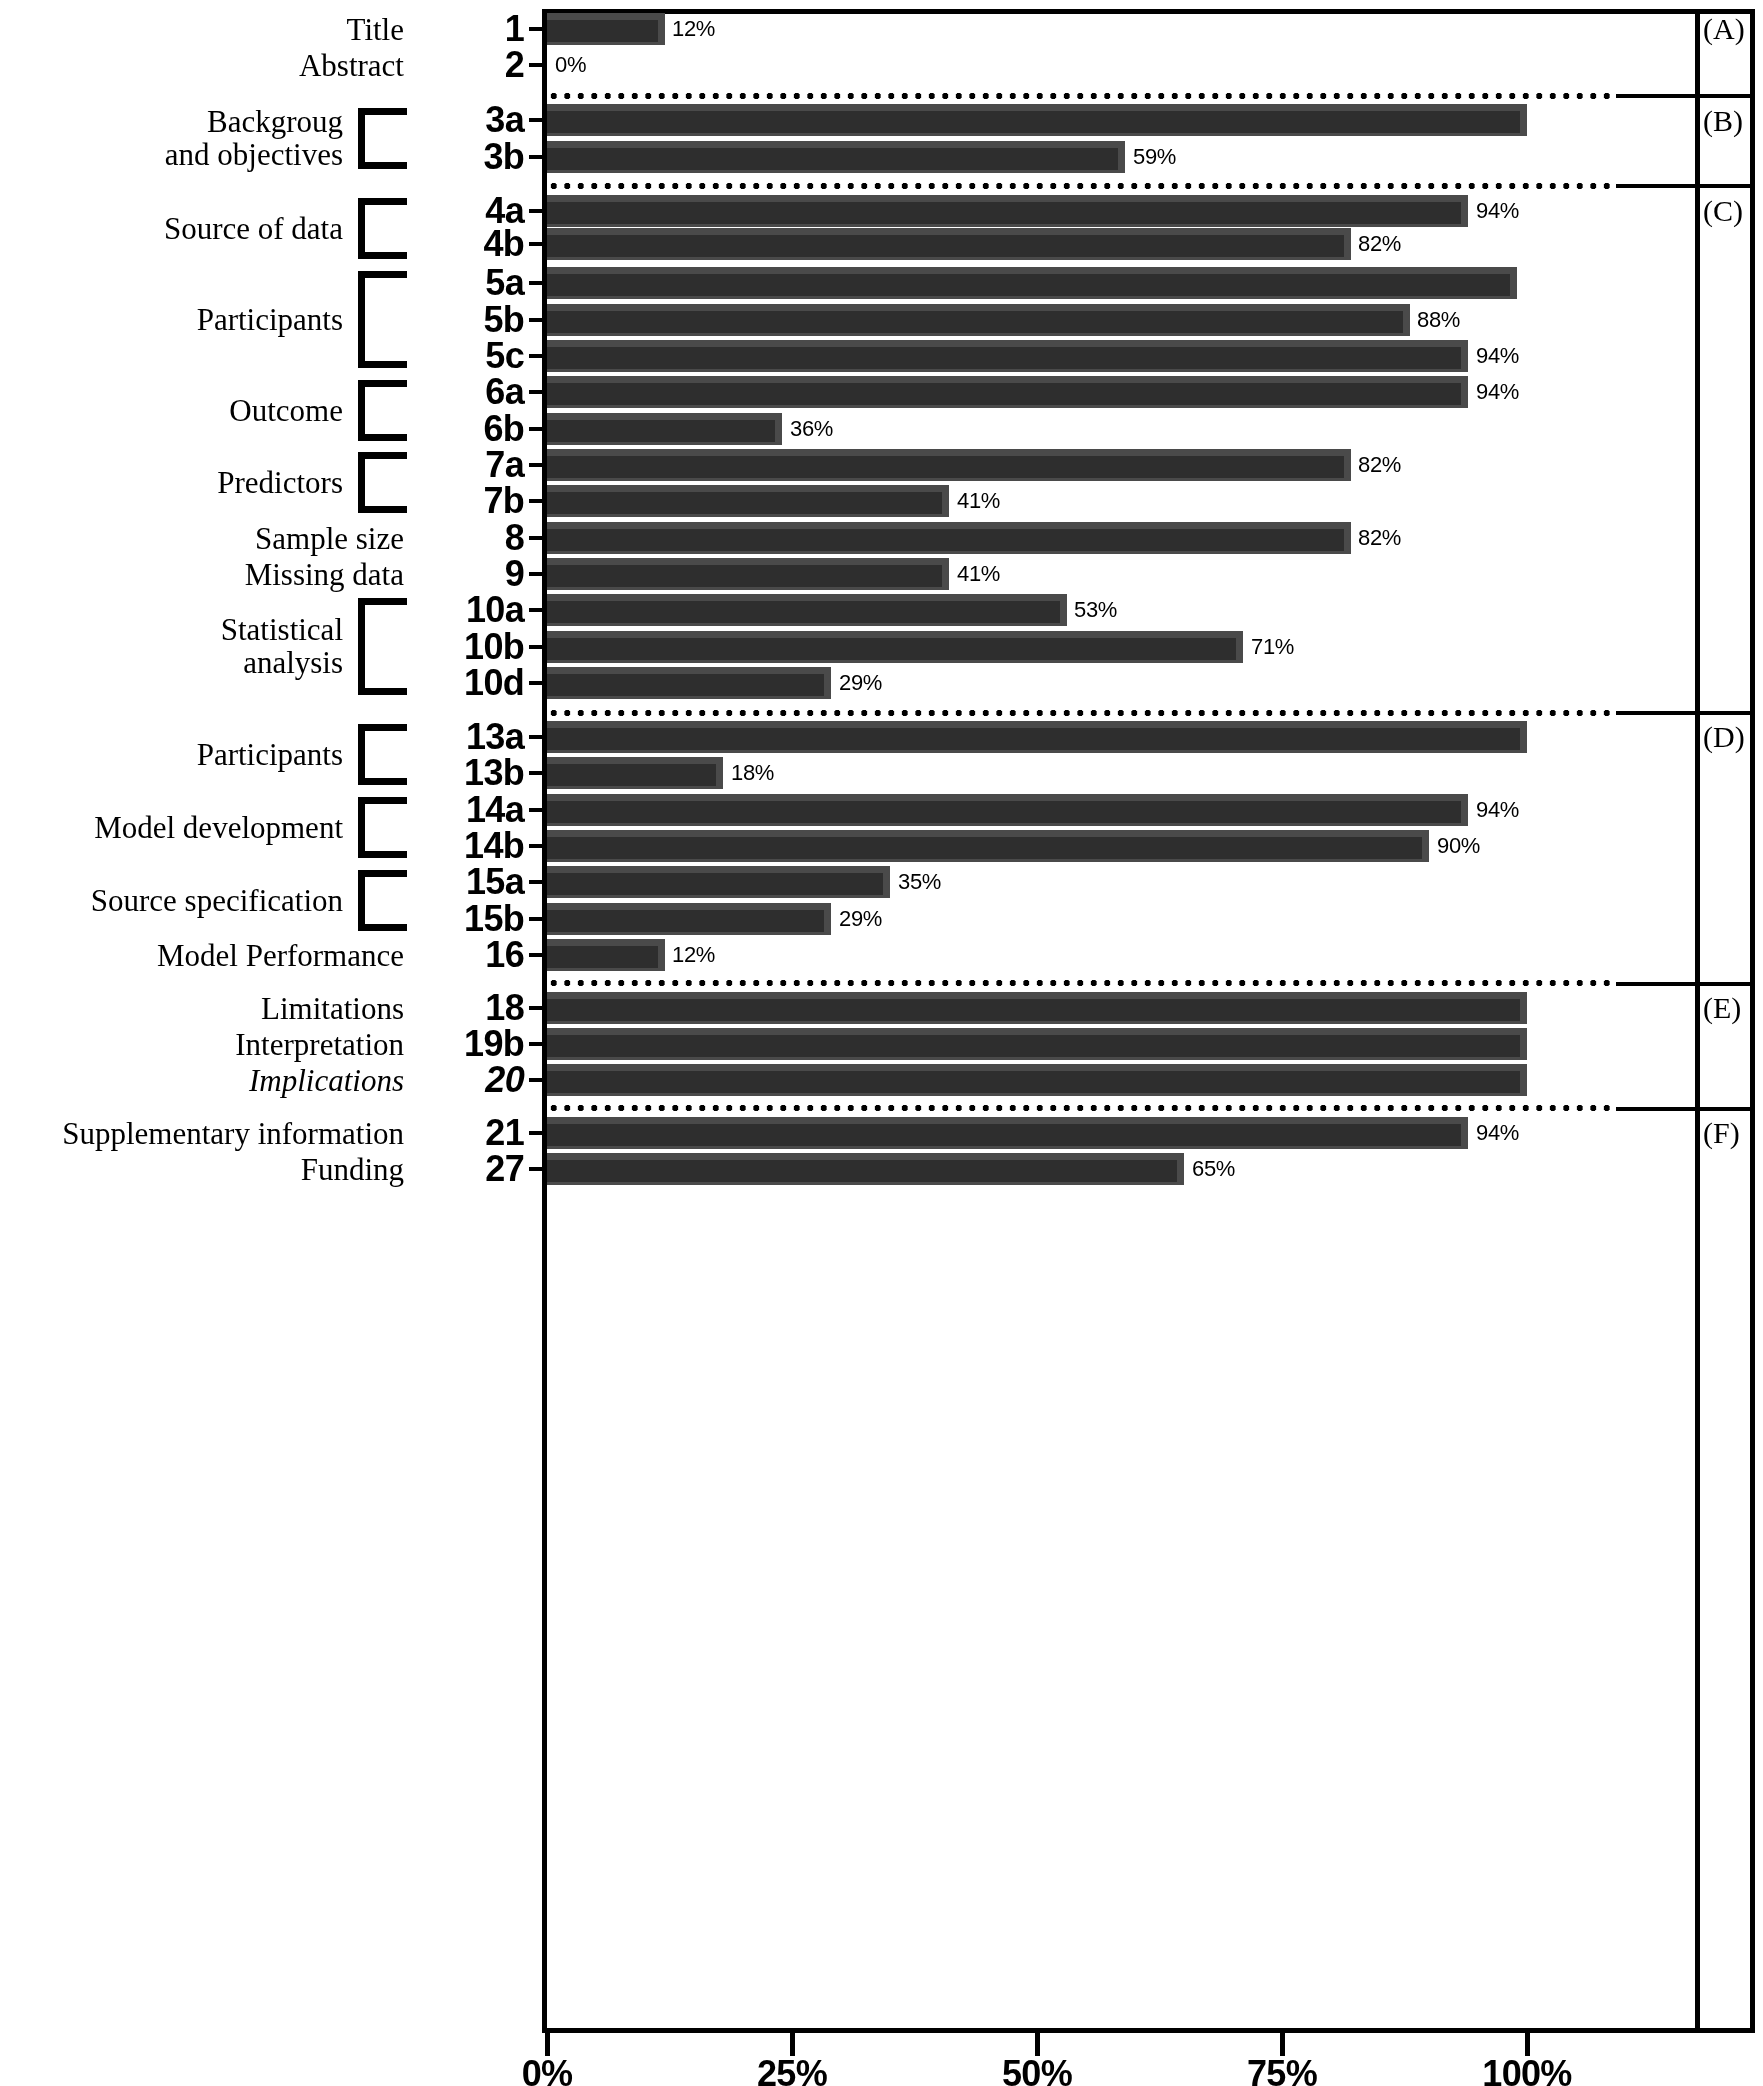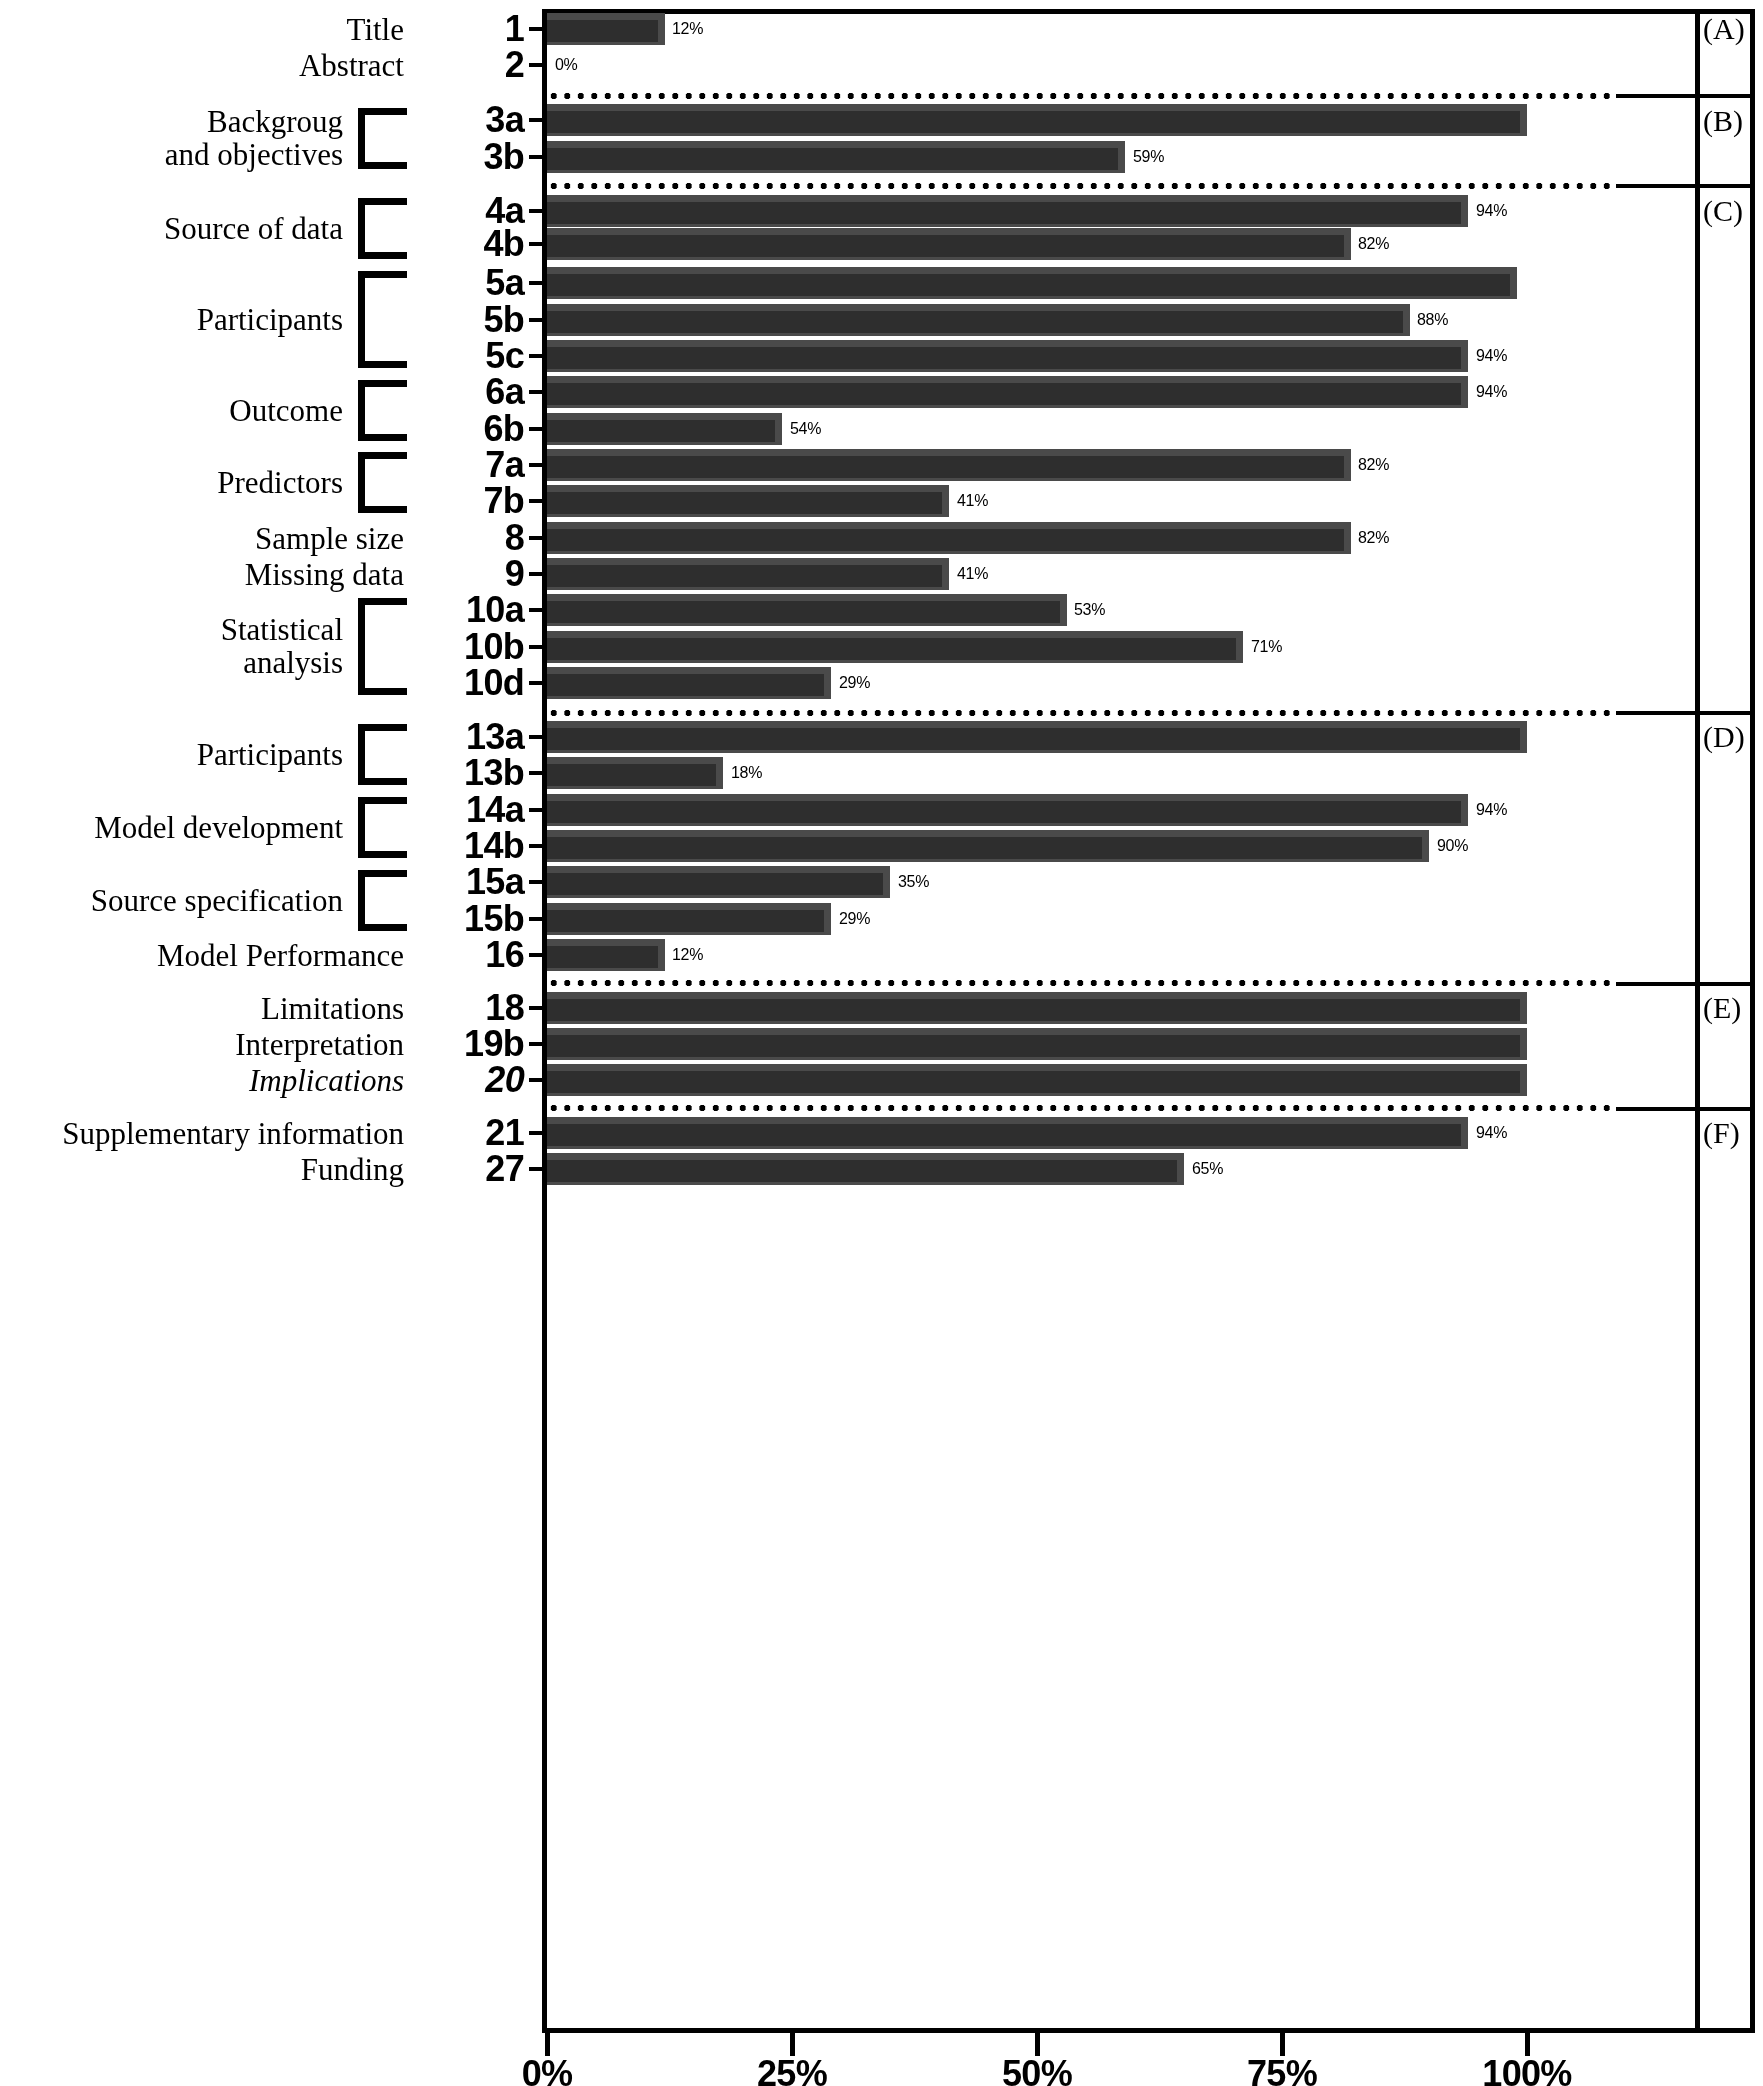--- a/index.html
+++ b/index.html
@@ -13,21 +13,21 @@
   .panel-border-right{position:absolute;left:1750px;top:9.4px;width:4.7px;height:2022px;background:#000;}
   .plot-top{position:absolute;left:542px;top:9.4px;height:4.7px;background:#000;}
   .plot-bottom{position:absolute;left:542px;top:2028px;height:4.7px;background:#000;}
 
   
   .row{position:absolute;left:0;height:36px;width:1764px;}
   .bar-outer{position:absolute;left:0;top:2px;height:32px;background:#4a4a4a;}
   .bar-inner{position:absolute;left:0;top:7.4px;height:21.5px;background:#2e2e2e;}
   .bar-value{position:absolute;top:50%;transform:translateY(-50%);
              font-family:"Liberation Sans Narrow","Liberation Sans",sans-serif;
-             font-size:16px;color:#000;white-space:nowrap;font-weight:400;letter-spacing:-0.3px;}
+             font-size:22px;color:#000;white-space:nowrap;font-weight:400;letter-spacing:-0.3px;}
 
   
   .ytick{position:absolute;left:529px;top:50%;transform:translateY(-50%);width:15px;height:4px;background:#000;}
   .num-box{position:absolute;left:412px;width:112px;top:50%;transform:translateY(-50%);
            text-align:right;font-family:"Liberation Sans Narrow","Liberation Sans",sans-serif;
            font-weight:700;font-size:36px;color:#000;line-height:1;letter-spacing:-0.7px;}
 
   
   .panel-label{position:absolute;left:1703px;
                font-family:"Liberation Serif",serif;font-size:30px;color:#000;white-space:nowrap;}
@@ -142,21 +142,21 @@
           <div class="bar-inner" style="left: 0px; right: 6.7px; background: rgb(46, 46, 46);"></div>
         </div>
         <div class="bar-value" style="left: 1476px;">94%</div>
       </div>
       <div class="row" style="top: 411px;">
         <div class="num-box">6b</div>
         <div class="ytick"></div>
         <div class="bar-outer" style="left: 547px; width: 235px; background: rgb(74, 74, 74);">
           <div class="bar-inner" style="left: 0px; right: 6.7px; background: rgb(46, 46, 46);"></div>
         </div>
-        <div class="bar-value" style="left: 790px;">54%</div>
+        <div class="bar-value" style="left: 790px;">36%</div>
       </div>
       <div class="row" style="top: 447px;">
         <div class="num-box">7a</div>
         <div class="ytick"></div>
         <div class="bar-outer" style="left: 547px; width: 804px; background: rgb(74, 74, 74);">
           <div class="bar-inner" style="left: 0px; right: 6.7px; background: rgb(46, 46, 46);"></div>
         </div>
         <div class="bar-value" style="left: 1358px;">82%</div>
       </div>
       <div class="row" style="top: 483px;">

